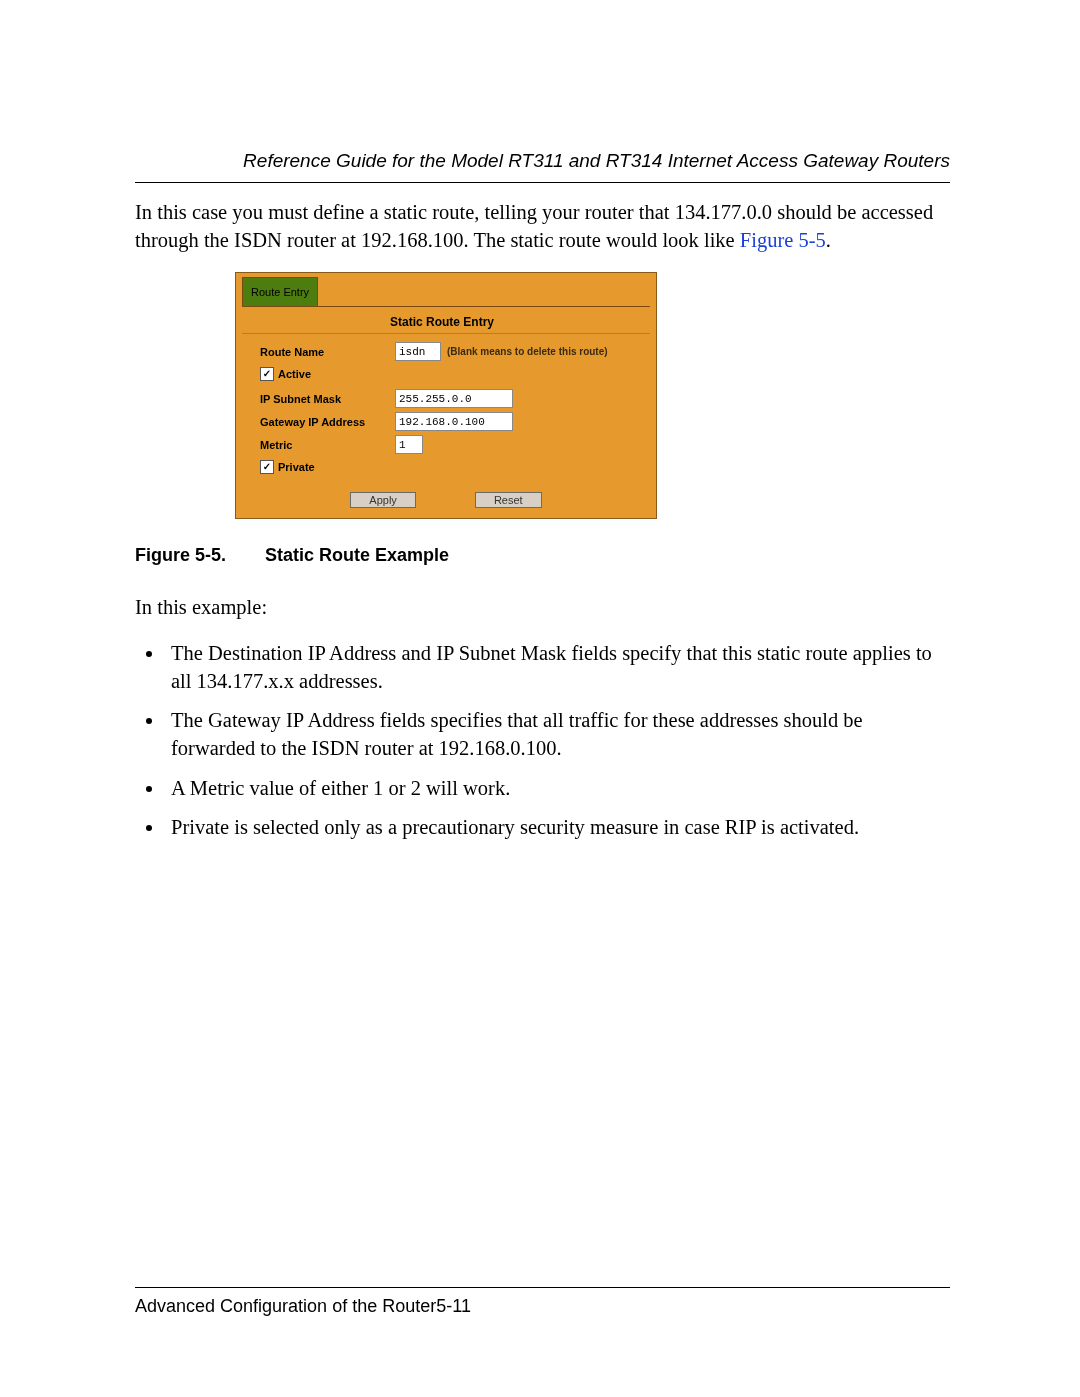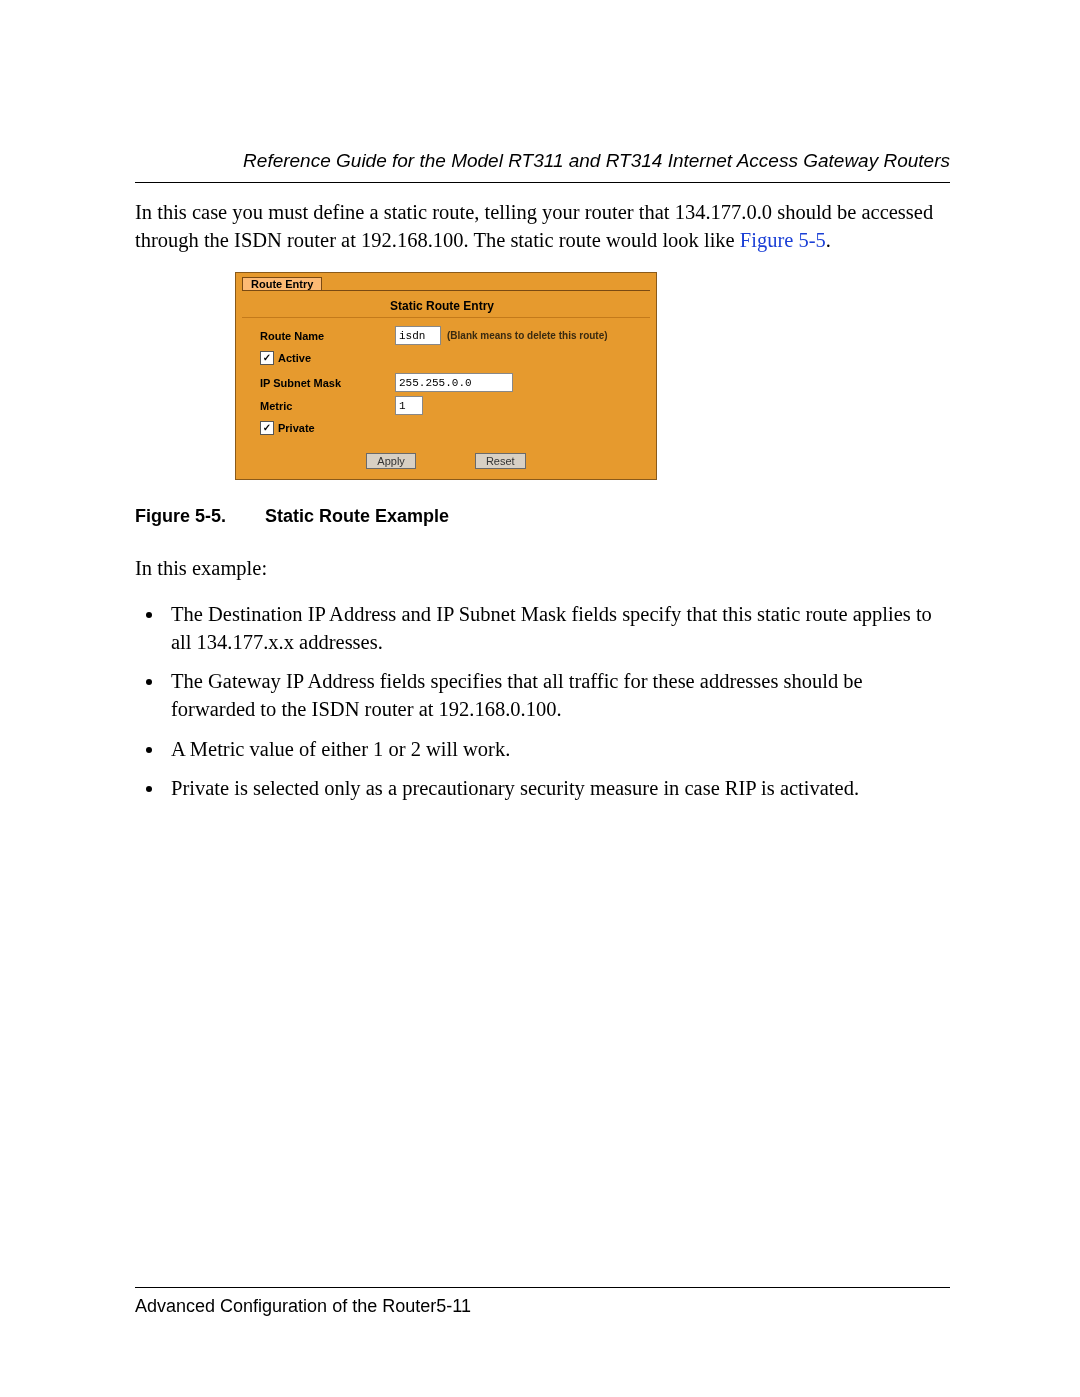--- a/index.html
+++ b/index.html
@@ -39,26 +39,26 @@
   .router-ui {
     width: 420px;
     background: #e69a2e;
     border: 1px solid #8a5a1a;
     font-family: Arial, Helvetica, sans-serif;
     font-size: 11px;
     padding-bottom: 10px;
   }
   .router-tab {
     display: inline-block;
-    background: #fdba74;
+    background: #4d7c0f;
     border: 1px solid #7a4a12;
     border-bottom: none;
-    padding: 0 8px;
+    padding: 8px 8px;
     margin: 4px 0 0 6px;
-    font-weight: bold;
+    font-weight: normal;
     color: #000;
   }
   .router-hr {
     border: none;
     border-top: 1px solid #7a4a12;
     margin: 0 6px 6px 6px;
   }
   .router-title {
     text-align: center;
     font-weight: bold;
@@ -124,21 +124,21 @@
   }
   .router-buttons {
     text-align: center;
     margin-top: 14px;
   }
   .router-btn {
     display: inline-block;
     background: #d8d0c4;
     border: 1px solid #6a6a6a;
     font-size: 11px;
-    padding: 1px 10px;
+    padding: 1px 18px;
     margin: 0 28px;
     color: #333;
     font-family: Arial, sans-serif;
   }
   .figure-caption {
     font-family: Arial, Helvetica, sans-serif;
     font-weight: bold;
     font-size: 18px;
     margin: 26px 0 28px 0;
   }
@@ -190,20 +190,24 @@
         </div>
         <div class="router-check">
           <span class="box">✓</span>
           <span>Active</span>
         </div>
         <div class="router-row">
           <div class="router-label">IP Subnet Mask</div>
           <input class="router-input ip" value="255.255.0.0" style="">
         </div>
         <div class="router-row">
+          <div class="router-label">Gateway IP Address</div>
+          <input class="router-input ip" value="192.168.0.100" style="">
+        </div>
+        <div class="router-row">
           <div class="router-label">Metric</div>
           <input class="router-input metric" value="1" style="">
         </div>
         <div class="router-check">
           <span class="box">✓</span>
           <span>Private</span>
         </div>
       </div>
       <div class="router-buttons">
         <span class="router-btn">Apply</span>

